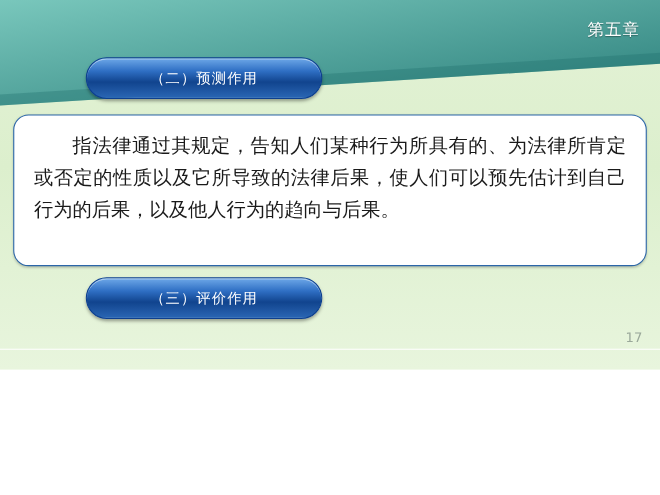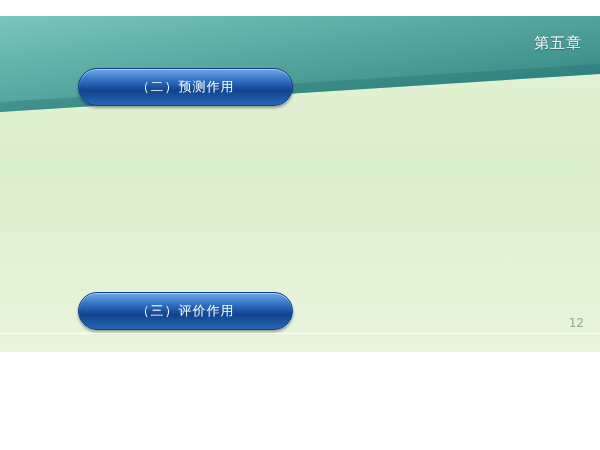--- a/index.html
+++ b/index.html
@@ -12,21 +12,20 @@
     overflow: hidden;
     font-family: "DejaVu Sans", "Liberation Sans", sans-serif;
   }
   .slide {
     position: relative;
     width: 600px;
     height: 336px;
     background: #dff0d0;
     background: linear-gradient(180deg, #e4f2d6 0%, #dcefcd 45%, #e8f5dd 100%);
     overflow: hidden;
-    margin-top: 16px;
   }
   
   .band {
     position: absolute;
     top: 0;
     left: 0;
     width: 600px;
     height: 110px;
     overflow: hidden;
   }
@@ -56,21 +55,21 @@
     align-items: center;
     justify-content: center;
     color: #ffffff;
     font-size: 13px;
     letter-spacing: 1px;
     white-space: nowrap;
     padding: 0 22px;
     box-sizing: border-box;
   }
   .pill-1 { top: 52px; left: 78px; width: 215px; }
-  .pill-2 { top: 276px; left: 78px; width: 215px; }
+  .pill-2 { top: 252px; left: 78px; width: 215px; }
 
   
   .textbox {
     position: absolute;
     background: #ffffff;
     border: 1px solid #2b66a8;
     border-radius: 14px;
     box-sizing: border-box;
     box-shadow: 0 1px 2px rgba(0,0,0,0.18);
     padding: 14px 18px 10px 18px;
@@ -129,22 +128,25 @@
       <polygon points="0,86 600,48 600,58 0,96" fill="#1f6f6c" opacity="0.35"></polygon>
     </svg>
   </div>
 
   <div class="chapter-label">第五章</div>
 
   <div class="pill pill-1">
     <span>（二）预测作用</span>
   </div>
 
+  <div class="textbox box-1">
+    <p class="body-text">指法律通过其规定，告知人们某种行为所具有的、为法律所肯定或否定的性质以及它所导致的法律后果，使人们可以预先估计到自己行为的后果，以及他人行为的趋向与后果。</p>
+  </div>
 
   <div class="pill pill-2">
     <span>（三）评价作用</span>
   </div>
 
 
-  <div class="page-number">12</div>
+  <div class="page-number">17</div>
   <div class="bottom-rule"></div>
 
 </div>
 
 </body></html>

